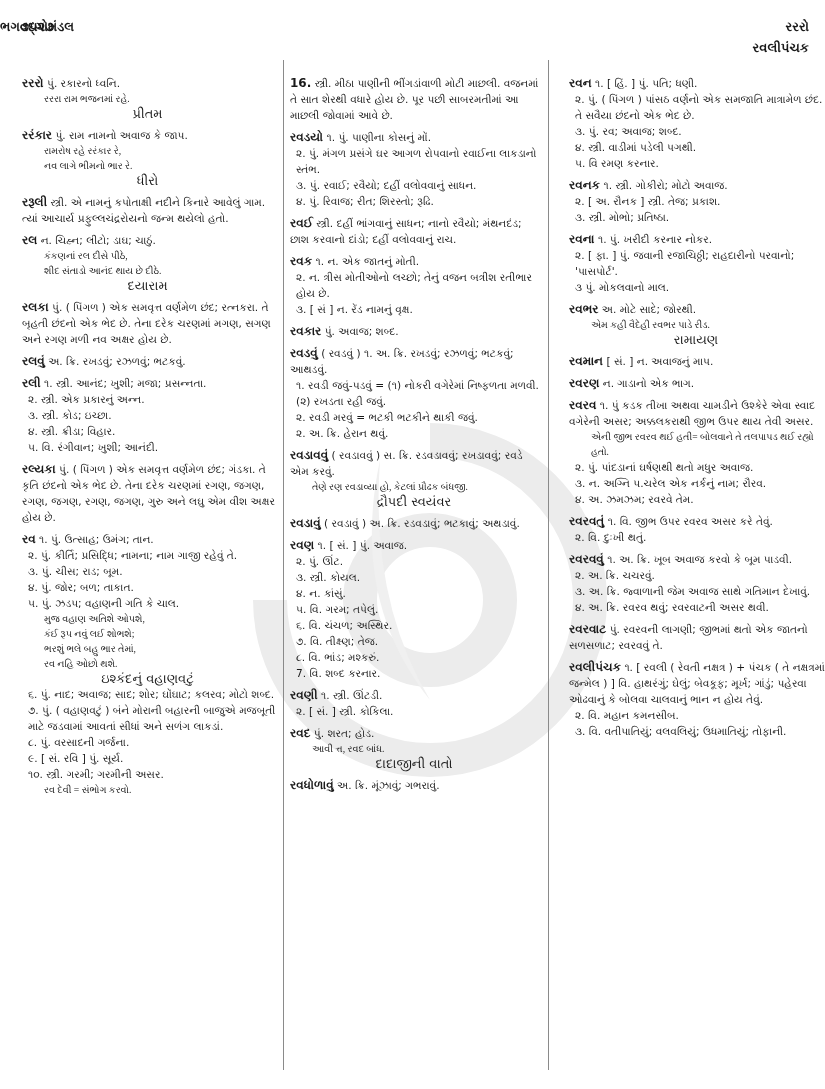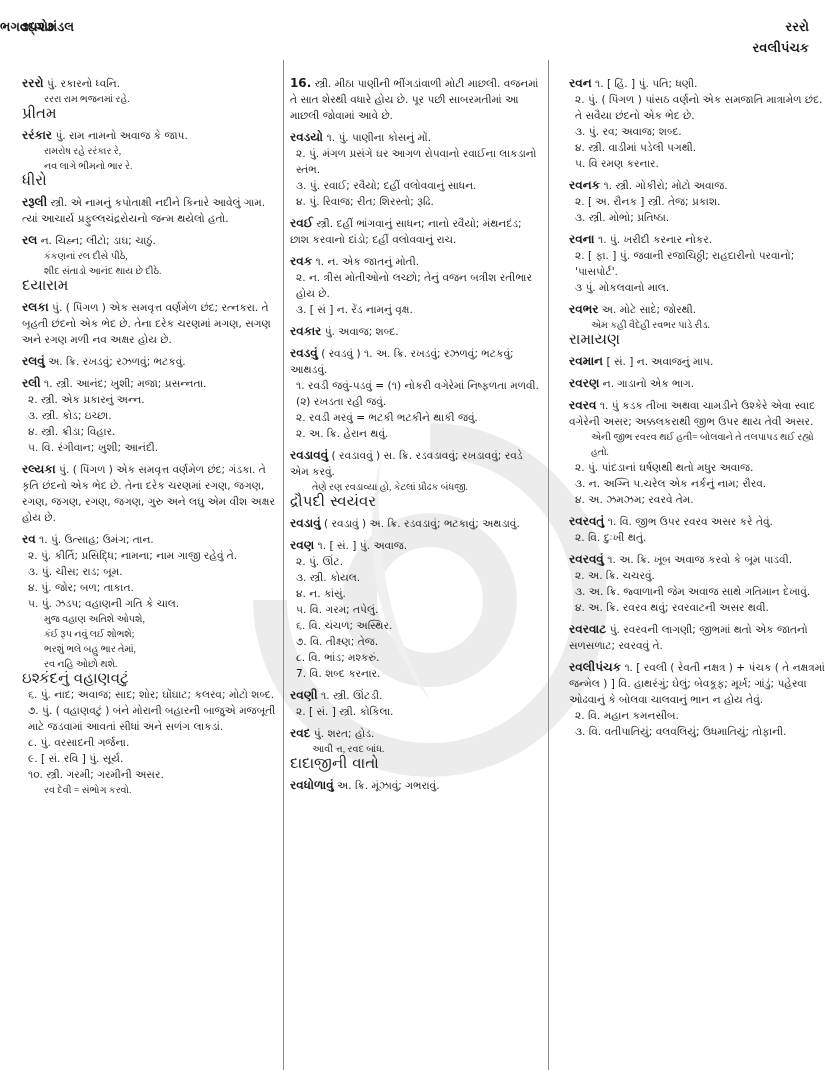--- a/index.html
+++ b/index.html
@@ -22,21 +22,21 @@
   .col2 { left: 290px; width: 252px; }
   .col3 { left: 569px; width: 258px; }
   .divider { position: absolute; top: 60px; width: 1px; height: 1010px; background: #8a8a8a; z-index: 1; }
   .d1 { left: 283px; }
   .d2 { left: 548px; }
 
   .entry { margin-bottom: 6px; }
   .hw { font-weight: bold; font-size: 12px; }
   .sub { padding-left: 6px; display: block; }
   .quote { display: block; padding-left: 22px; font-size: 9.6px; line-height: 15px; font-family: Liberation Serif, serif; }
-  .src { display: block; text-align: left; font-size: 15px; line-height: 15px; padding-right: 4px; }
+  .src { display: block; text-align: center; font-size: 13px; line-height: 15px; padding-right: 4px; }
 </style>
 </head>
 <body>
 
 <svg class="watermark" viewBox="0 0 400 400">
   <g fill="none" stroke="#ececec" stroke-width="34">
     <path d="M200 40 A160 160 0 0 1 360 200"></path>
     <path d="M360 200 A160 160 0 0 1 200 360"></path>
     <path d="M200 360 A160 160 0 0 1 40 200"></path>
     <circle cx="200" cy="200" r="70"></circle>

